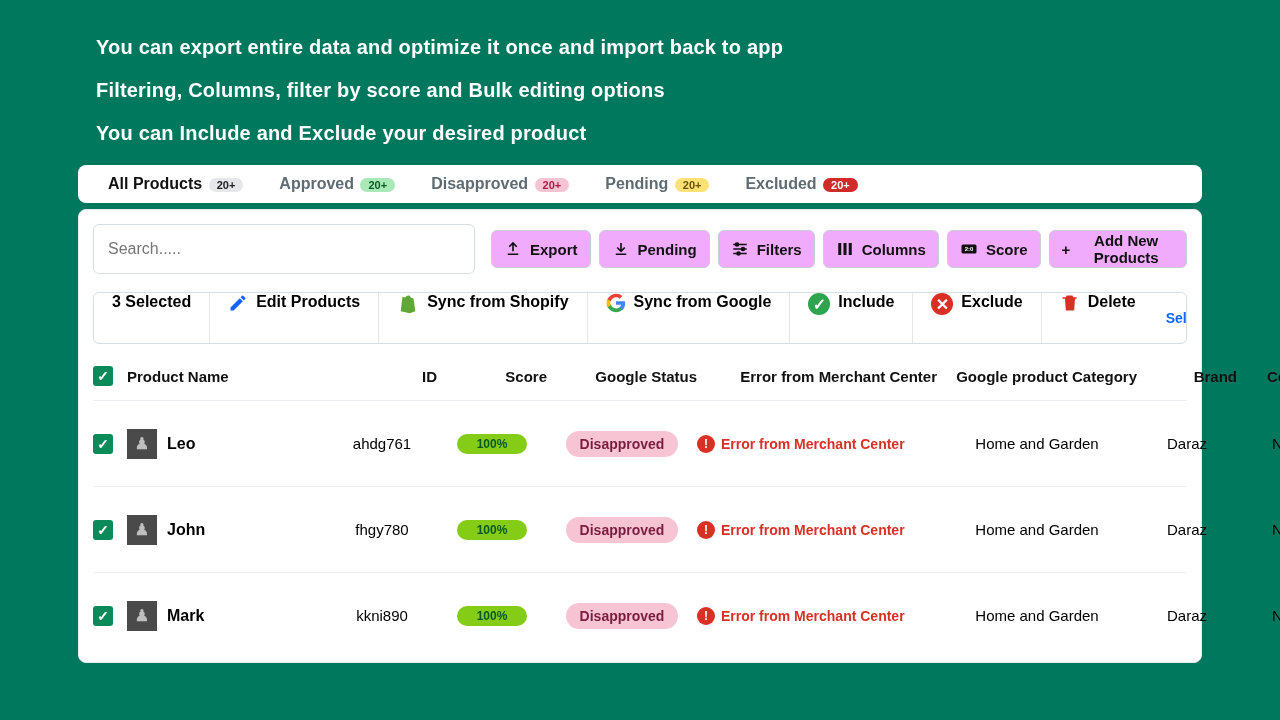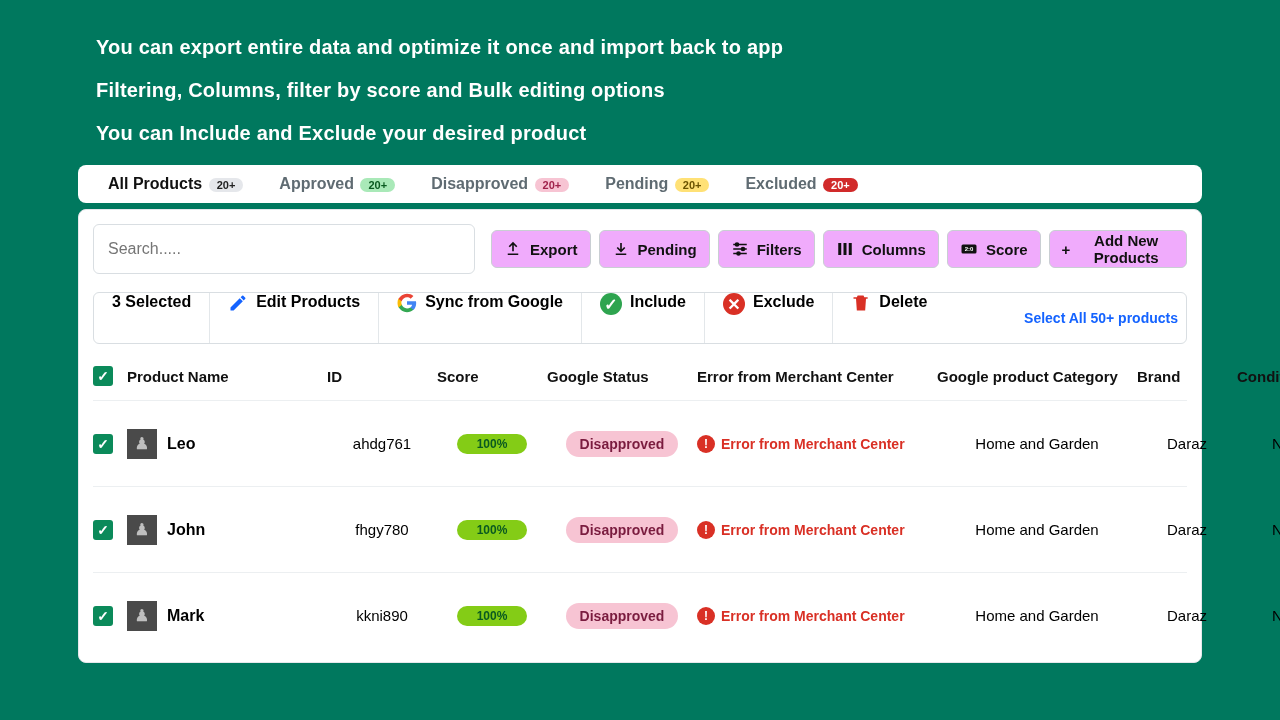--- a/index.html
+++ b/index.html
@@ -117,21 +117,21 @@
   .thead, .trow {
     display:grid;
     grid-template-columns: 34px 200px 110px 110px 150px 240px 200px 100px 100px;
     align-items:center;
     gap:0;
   }
   .thead {
     font-weight:700; font-size:15px; color:#111;
     padding: 6px 0 14px 0;
   }
-  .thcenter { text-align:left; }
+  .thcenter { text-align:right; }
   .trow {
     border-top:1px solid #eceff1;
     height:86px;
   }
   .chk {
     width:20px; height:20px; border-radius:3px;
     background:#0b8a5a; display:inline-flex;
     align-items:center; justify-content:center;
     color:#fff; font-size:14px; font-weight:900;
   }
@@ -246,20 +246,26 @@
 
   <div class="toolbar2">
     <div class="seg">
       <span>3 Selected</span>
     </div>
     <div class="seg">
       <svg viewBox="0 0 24 24" width="20" height="20" fill="#1463ff">
           <path d="M3 17.25V21h3.75L17.81 9.94l-3.75-3.75L3 17.25zM20.71 7.04a1 1 0 0 0 0-1.41l-2.34-2.34a1 1 0 0 0-1.41 0l-1.83 1.83 3.75 3.75 1.83-1.83z"></path>
         </svg>
       <span>Edit Products</span>
+    </div>
+    <div class="seg">
+      <svg viewBox="0 0 24 24" width="22" height="22" fill="#5fa836">
+          <path d="M6 4l-2 16 10 2 6-2-2-14-3-1-1-2c-2-1-4 0-5 2L6 4z"></path>
+        </svg>
+      <span>Sync from Shopify</span>
     </div>
     <div class="seg">
       <svg viewBox="0 0 24 24" width="20" height="20">
           <path fill="#4285F4" d="M23 12.2c0-.8-.1-1.5-.2-2.2H12v4.2h6.2c-.3 1.4-1.1 2.6-2.3 3.4v2.8h3.7C21.8 18.4 23 15.6 23 12.2z"></path>
           <path fill="#34A853" d="M12 23c3.1 0 5.7-1 7.6-2.8l-3.7-2.8c-1 .7-2.4 1.1-3.9 1.1-3 0-5.5-2-6.4-4.7H1.8v2.9C3.7 20.4 7.5 23 12 23z"></path>
           <path fill="#FBBC05" d="M5.6 13.8c-.2-.7-.4-1.4-.4-2.1s.1-1.5.4-2.1V6.7H1.8C1 8.3.6 10.1.6 12s.4 3.7 1.2 5.3l3.8-2.9z"></path>
           <path fill="#EA4335" d="M12 5.2c1.7 0 3.2.6 4.4 1.7l3.3-3.3C17.7 1.8 15.1.8 12 .8 7.5.8 3.7 3.4 1.8 7.1l3.8 2.9C6.5 7.2 9 5.2 12 5.2z"></path>
         </svg>
       <span>Sync from Google</span>
     </div>

